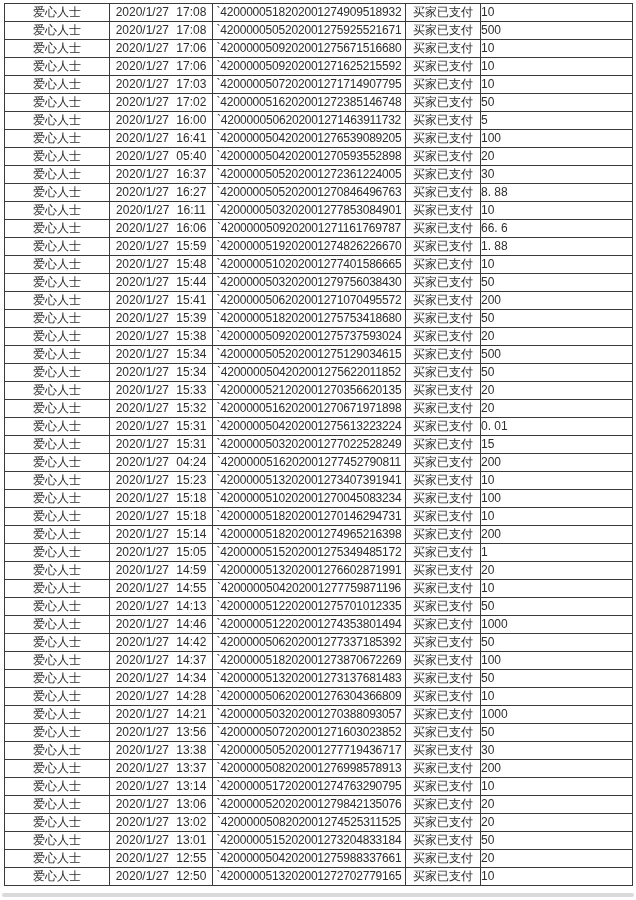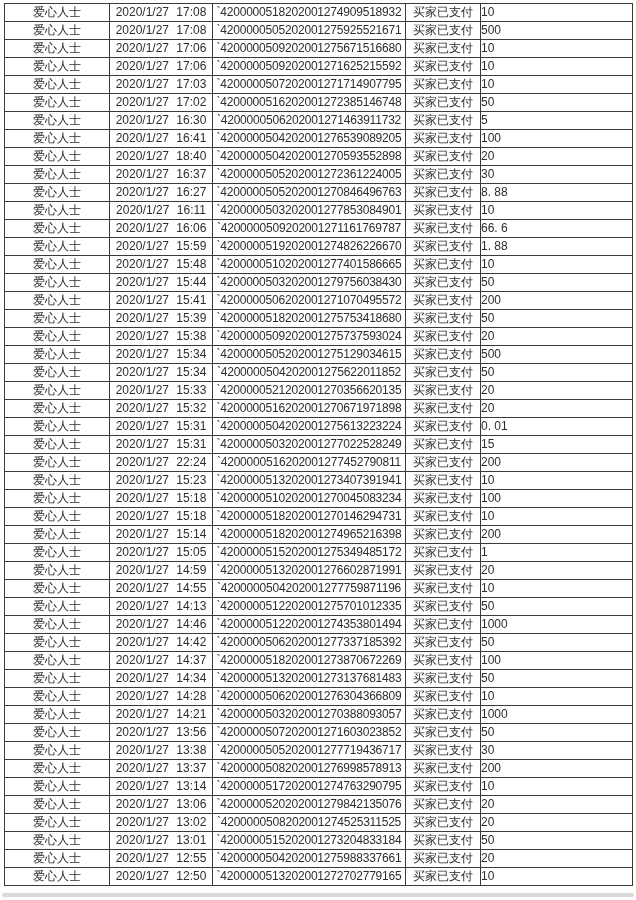--- a/index.html
+++ b/index.html
@@ -96,37 +96,37 @@
   <tr>
     <td class="c-donor">爱心人士</td>
     <td class="c-datetime">2020/1/27 17:02</td>
     <td class="c-txn">`4200000516202001272385146748</td>
     <td class="c-status">买家已支付</td>
     <td class="c-amount">50</td>
   </tr>
 
   <tr>
     <td class="c-donor">爱心人士</td>
-    <td class="c-datetime">2020/1/27 16:30</td>
+    <td class="c-datetime">2020/1/27 16:00</td>
     <td class="c-txn">`4200000506202001271463911732</td>
     <td class="c-status">买家已支付</td>
     <td class="c-amount">5</td>
   </tr>
 
   <tr>
     <td class="c-donor">爱心人士</td>
     <td class="c-datetime">2020/1/27 16:41</td>
     <td class="c-txn">`4200000504202001276539089205</td>
     <td class="c-status">买家已支付</td>
     <td class="c-amount">100</td>
   </tr>
 
   <tr>
     <td class="c-donor">爱心人士</td>
-    <td class="c-datetime">2020/1/27 18:40</td>
+    <td class="c-datetime">2020/1/27 05:40</td>
     <td class="c-txn">`4200000504202001270593552898</td>
     <td class="c-status">买家已支付</td>
     <td class="c-amount">20</td>
   </tr>
 
   <tr>
     <td class="c-donor">爱心人士</td>
     <td class="c-datetime">2020/1/27 16:37</td>
     <td class="c-txn">`4200000505202001272361224005</td>
     <td class="c-status">买家已支付</td>
@@ -248,21 +248,21 @@
   <tr>
     <td class="c-donor">爱心人士</td>
     <td class="c-datetime">2020/1/27 15:31</td>
     <td class="c-txn">`4200000503202001277022528249</td>
     <td class="c-status">买家已支付</td>
     <td class="c-amount">15</td>
   </tr>
 
   <tr>
     <td class="c-donor">爱心人士</td>
-    <td class="c-datetime">2020/1/27 22:24</td>
+    <td class="c-datetime">2020/1/27 04:24</td>
     <td class="c-txn">`4200000516202001277452790811</td>
     <td class="c-status">买家已支付</td>
     <td class="c-amount">200</td>
   </tr>
 
   <tr>
     <td class="c-donor">爱心人士</td>
     <td class="c-datetime">2020/1/27 15:23</td>
     <td class="c-txn">`4200000513202001273407391941</td>
     <td class="c-status">买家已支付</td>

